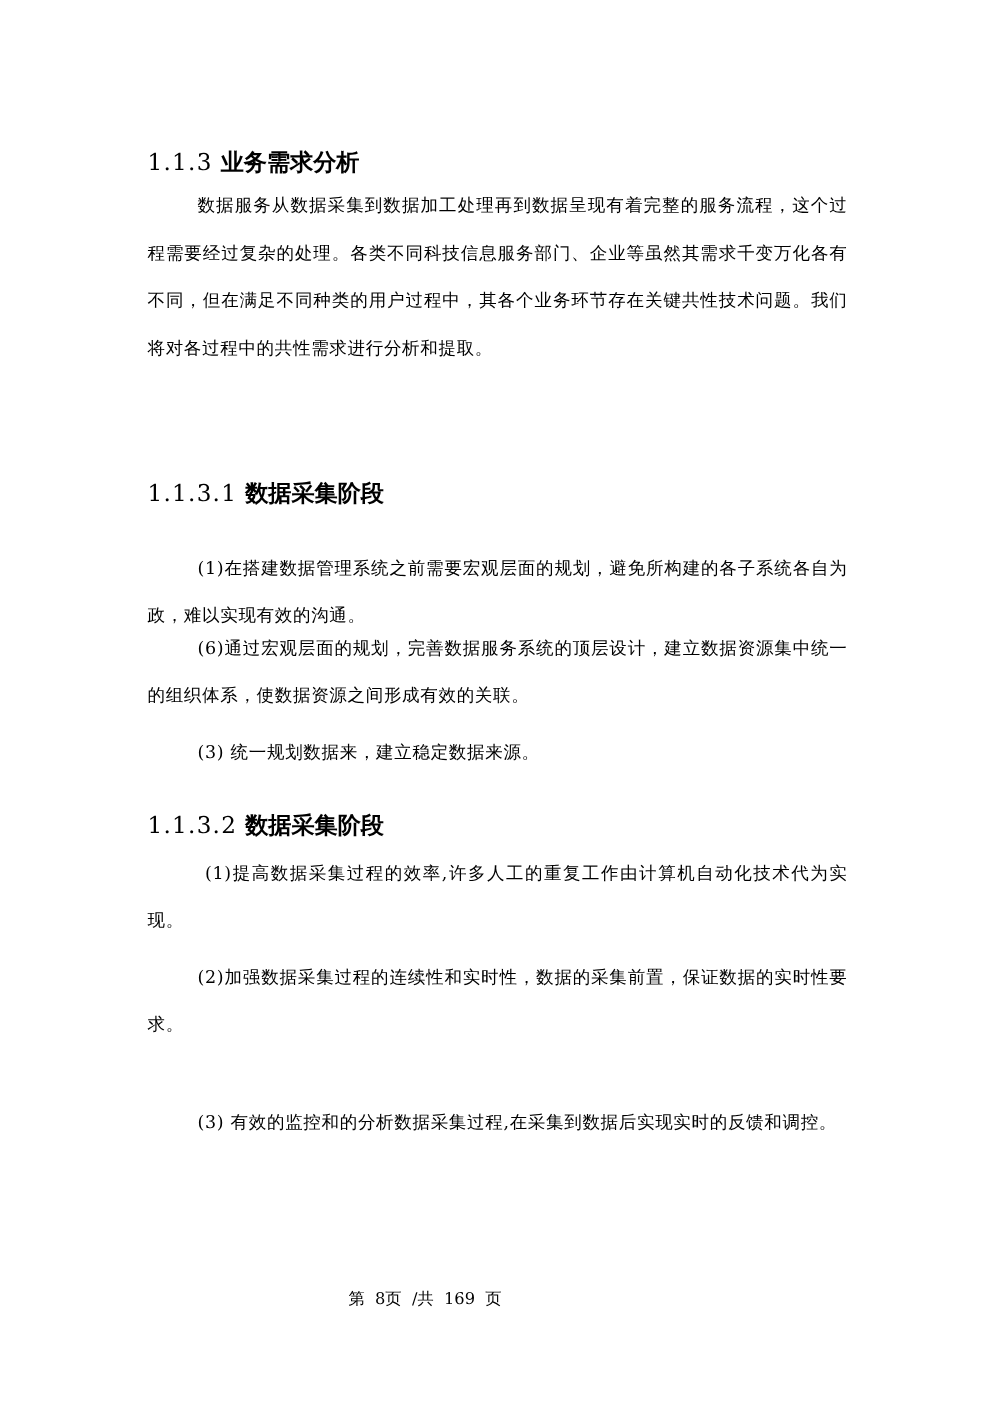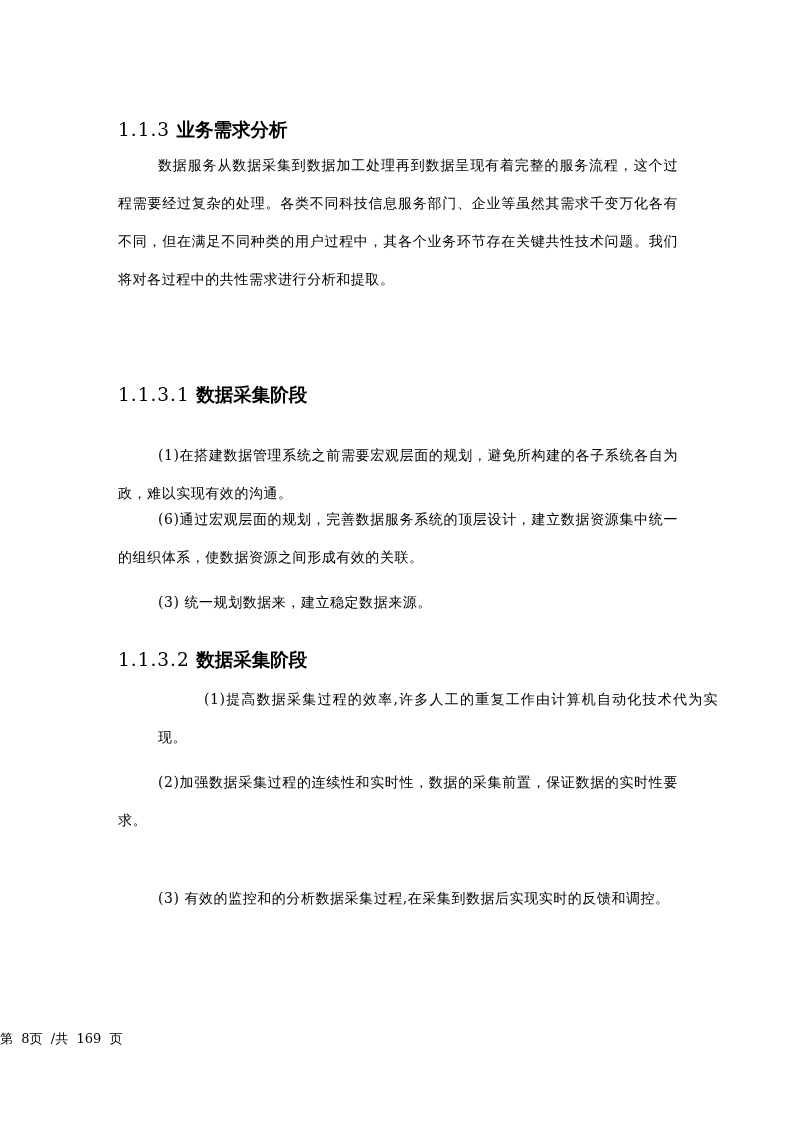--- a/index.html
+++ b/index.html
@@ -46,21 +46,21 @@
       letter-spacing: 0.55px;
     }
     .para.extra-indent {
       text-indent: 46px;
     }
     .footer {
       position: absolute;
       left: 0;
       width: 680px;
       top: 1030px;
-      text-align: left;
+      text-align: center;
       font-size: 13px;
       color: #000000;
       white-space: pre;
     }
   </style>
 </head>
 <body>
 
 <div class="page">
 
@@ -78,19 +78,19 @@
 
   <div class="para" style="top:436px;">(1)在搭建数据管理系统之前需要宏观层面的规划，避免所构建的各子系统各自为政，难以实现有效的沟通。</div>
   <div class="para" style="top:500px;">(6)通过宏观层面的规划，完善数据服务系统的顶层设计，建立数据资源集中统一的组织体系，使数据资源之间形成有效的关联。</div>
   <div class="para" style="top:583px;">(3) 统一规划数据来，建立稳定数据来源。</div>
 
   <div class="heading" style="top:634px;">
     <span class="num">1.1.3.2</span>
     <span>数据采集阶段</span>
   </div>
 
-  <div class="para extra-indent" style="top:680px;margin-left:40px;">(1)提高数据采集过程的效率,许多人工的重复工作由计算机自动化技术代为实现。</div>
+  <div class="para extra-indent" style="top:680px;">(1)提高数据采集过程的效率,许多人工的重复工作由计算机自动化技术代为实现。</div>
   <div class="para" style="top:763px;">(2)加强数据采集过程的连续性和实时性，数据的采集前置，保证数据的实时性要求。</div>
   <div class="para" style="top:847px;margin-top:32px;">(3) 有效的监控和的分析数据采集过程,在采集到数据后实现实时的反馈和调控。</div>
 
 </div>
 
 <div class="footer">第  8页  /共  169  页</div>
 
 </body></html>

